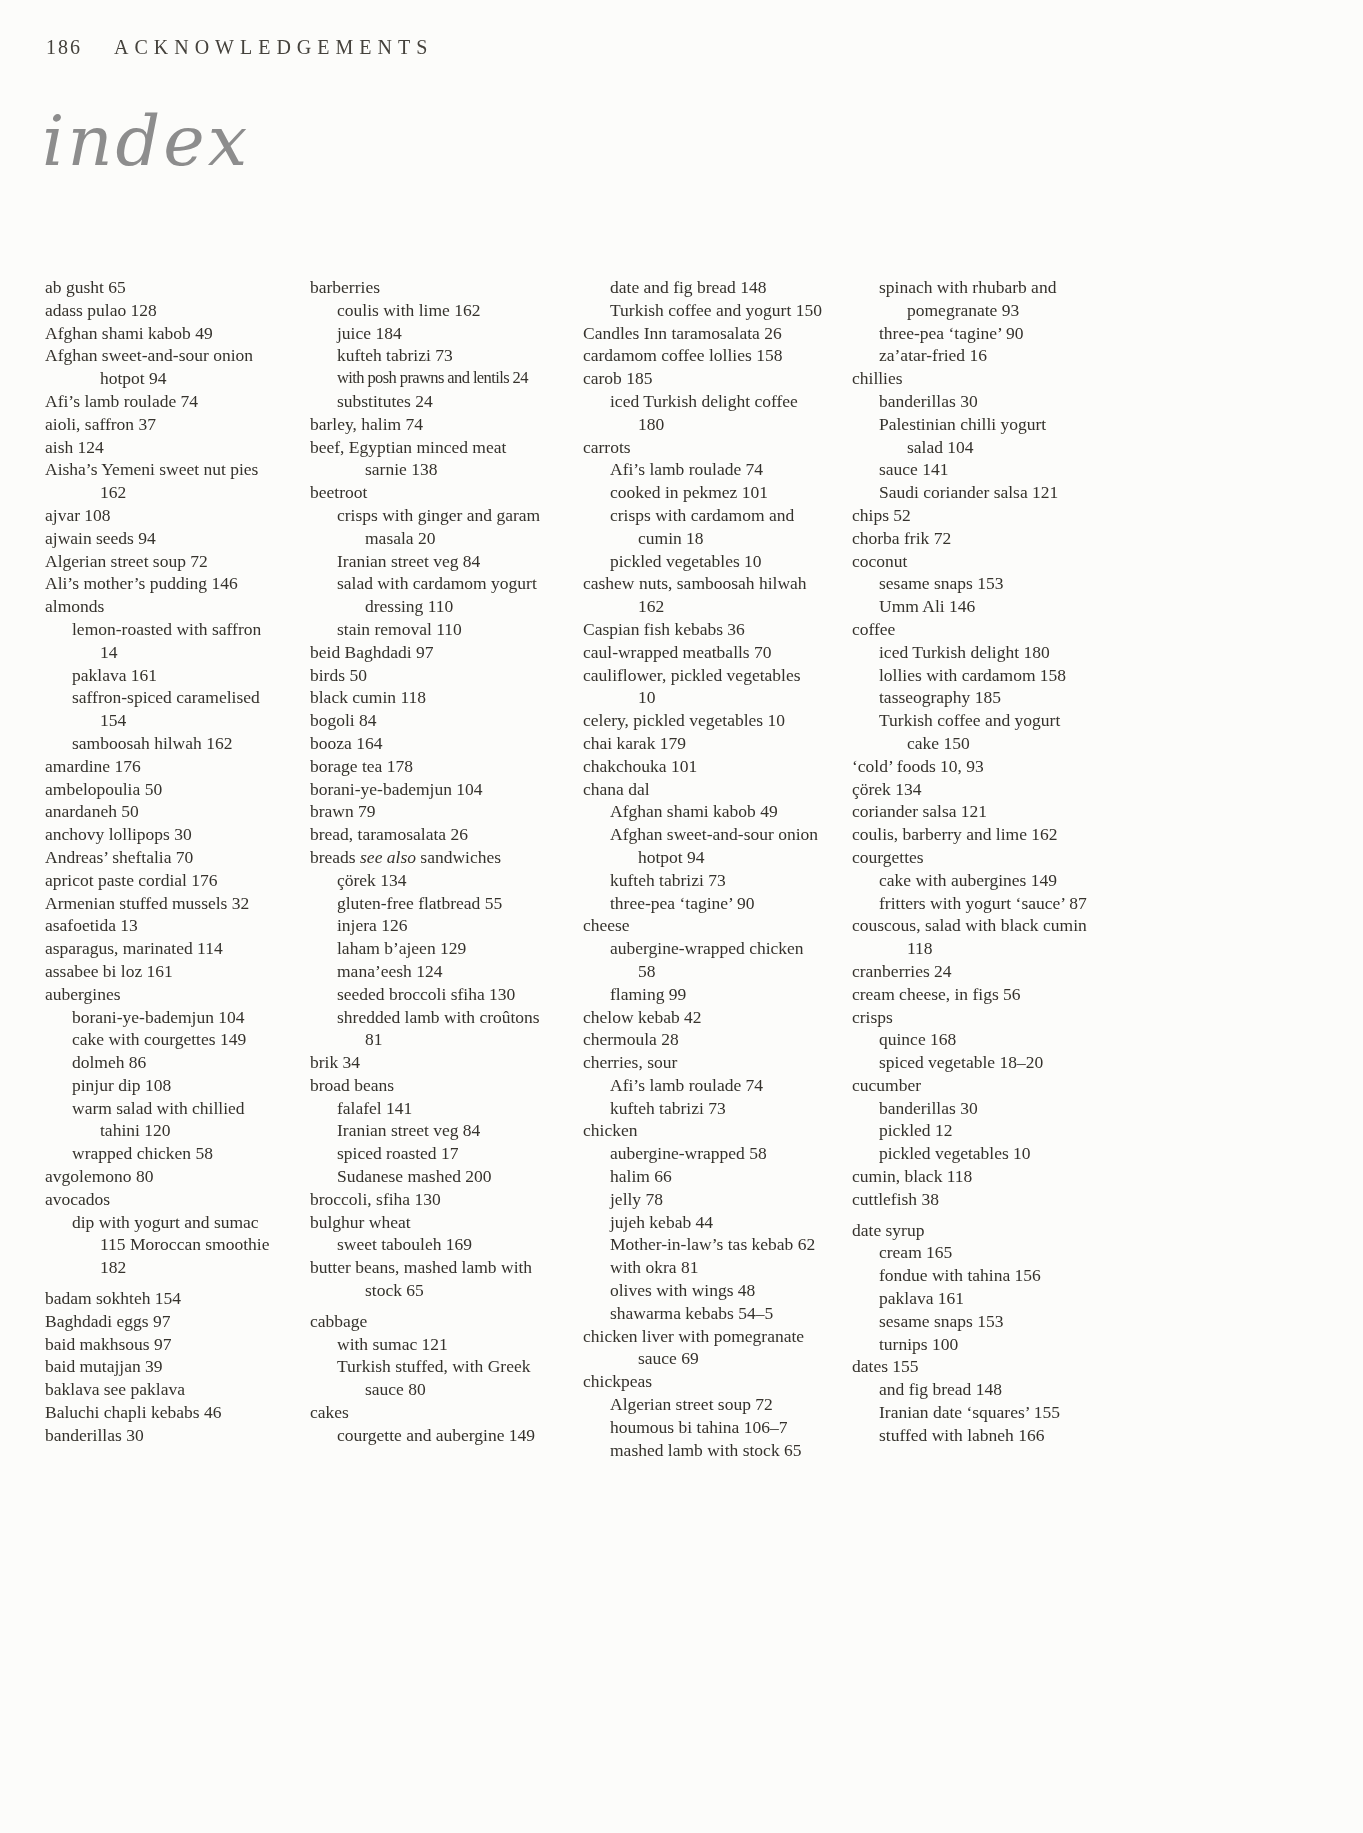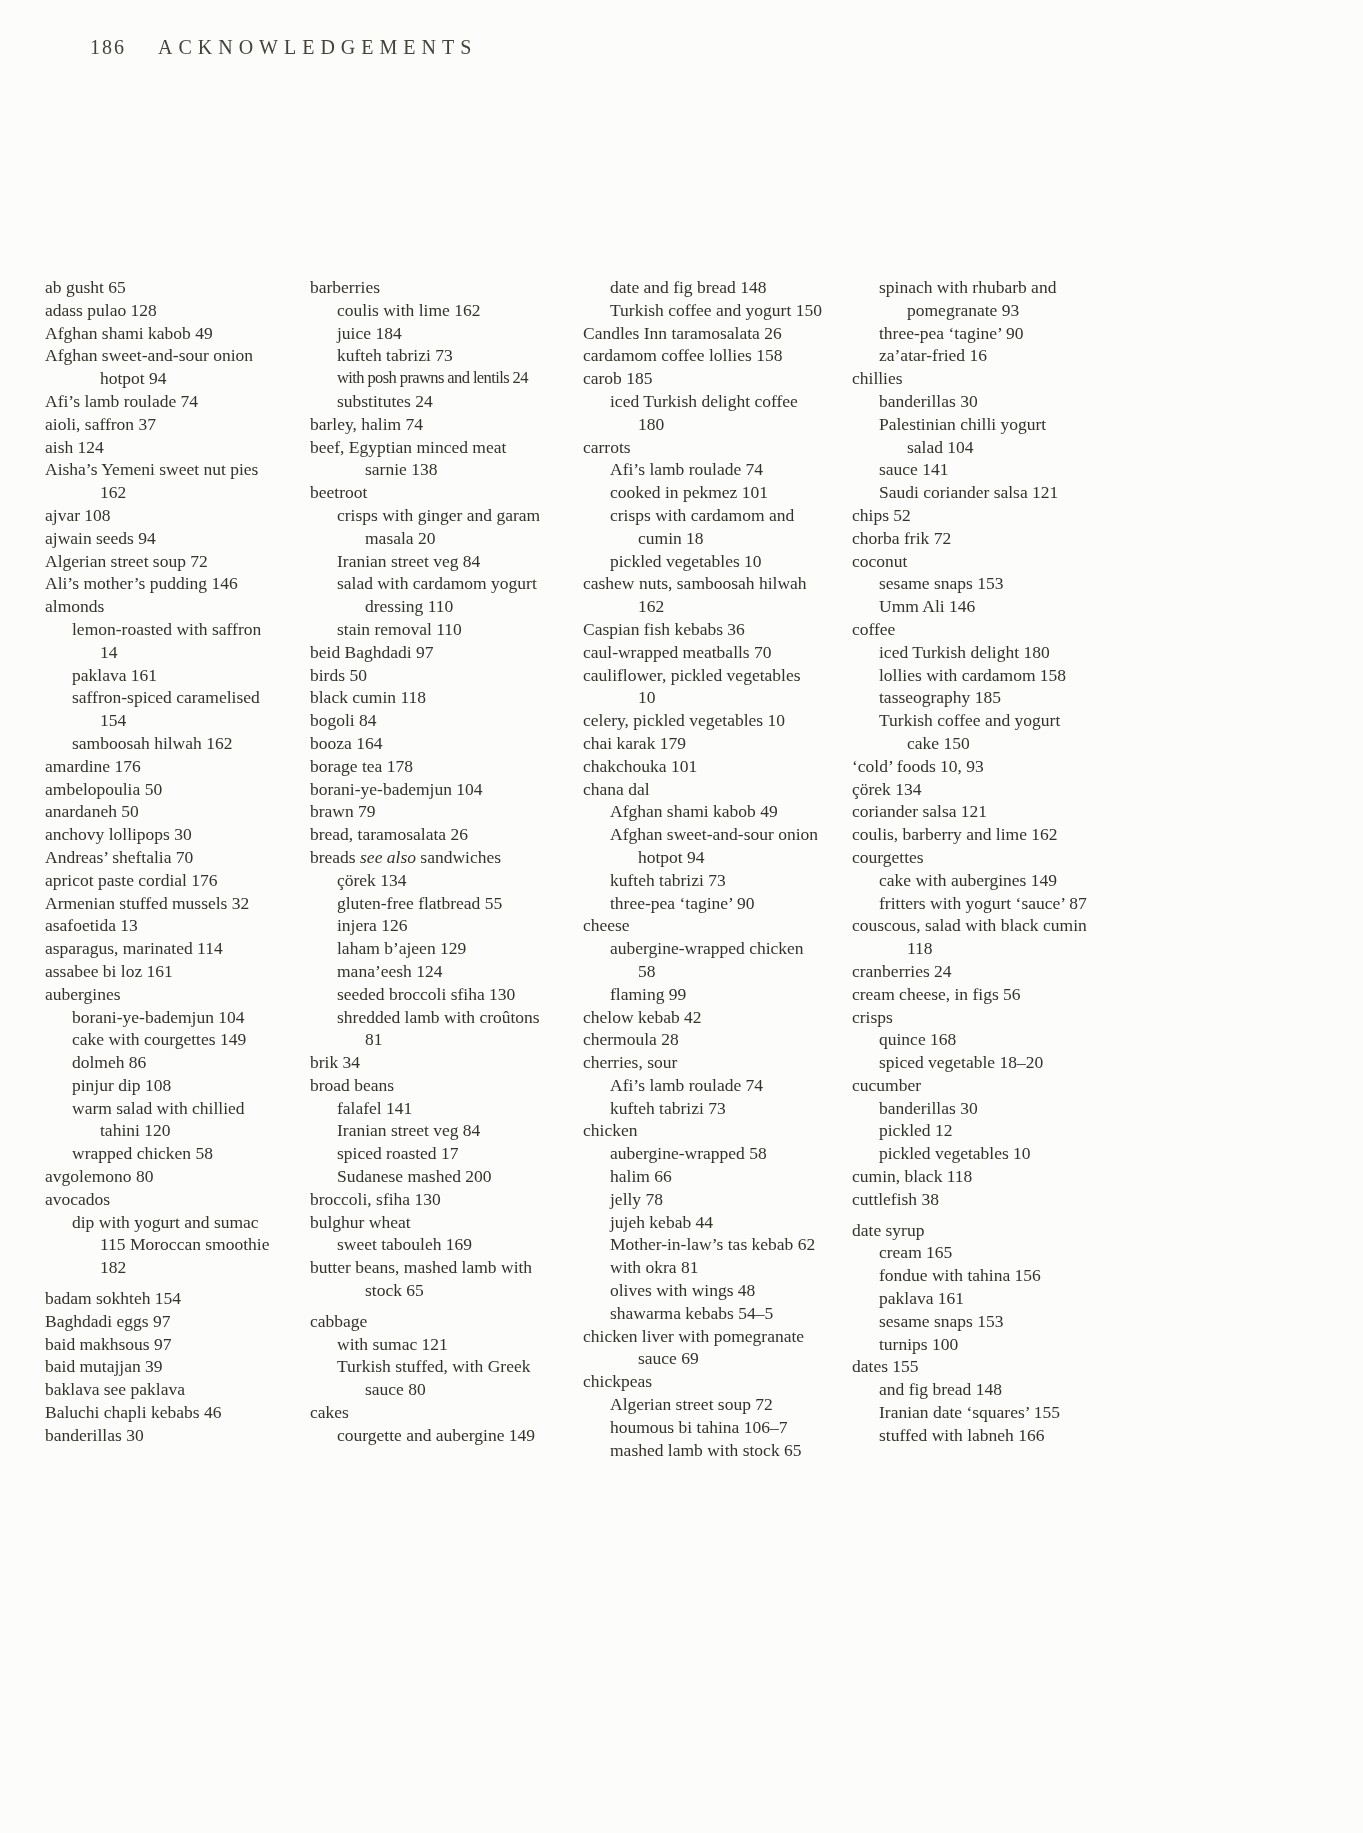--- a/index.html
+++ b/index.html
@@ -21,21 +21,20 @@
     position: absolute;
     top: 36px;
     left: 46px;
     white-space: nowrap;
     color: #45423c;
   }
   .page-num {
     font-size: 20px;
     letter-spacing: 2px;
     display: inline-block;
-    margin-left: 44px;
   }
   .head-label {
     font-size: 20px;
     letter-spacing: 6px;
     display: inline-block;
     margin-left: 28px;
   }
   .index-title {
     position: absolute;
     top: 106px;
@@ -67,20 +66,21 @@
 </style>
 </head>
 <body>
 
 <div class="page">
   <div class="running-head">
     <span class="page-num">186</span>
     <span class="head-label">ACKNOWLEDGEMENTS</span>
   </div>
 
+  <div class="index-title">index</div>
 
   <div class="col col-1">
       <div class="entry indent-0">ab gusht 65</div>
       <div class="entry indent-0">adass pulao 128</div>
       <div class="entry indent-0">Afghan shami kabob 49</div>
       <div class="entry indent-0">Afghan sweet-and-sour onion</div>
       <div class="entry indent-2">hotpot 94</div>
       <div class="entry indent-0">Afi’s lamb roulade 74</div>
       <div class="entry indent-0">aioli, saffron 37</div>
       <div class="entry indent-0">aish 124</div>

